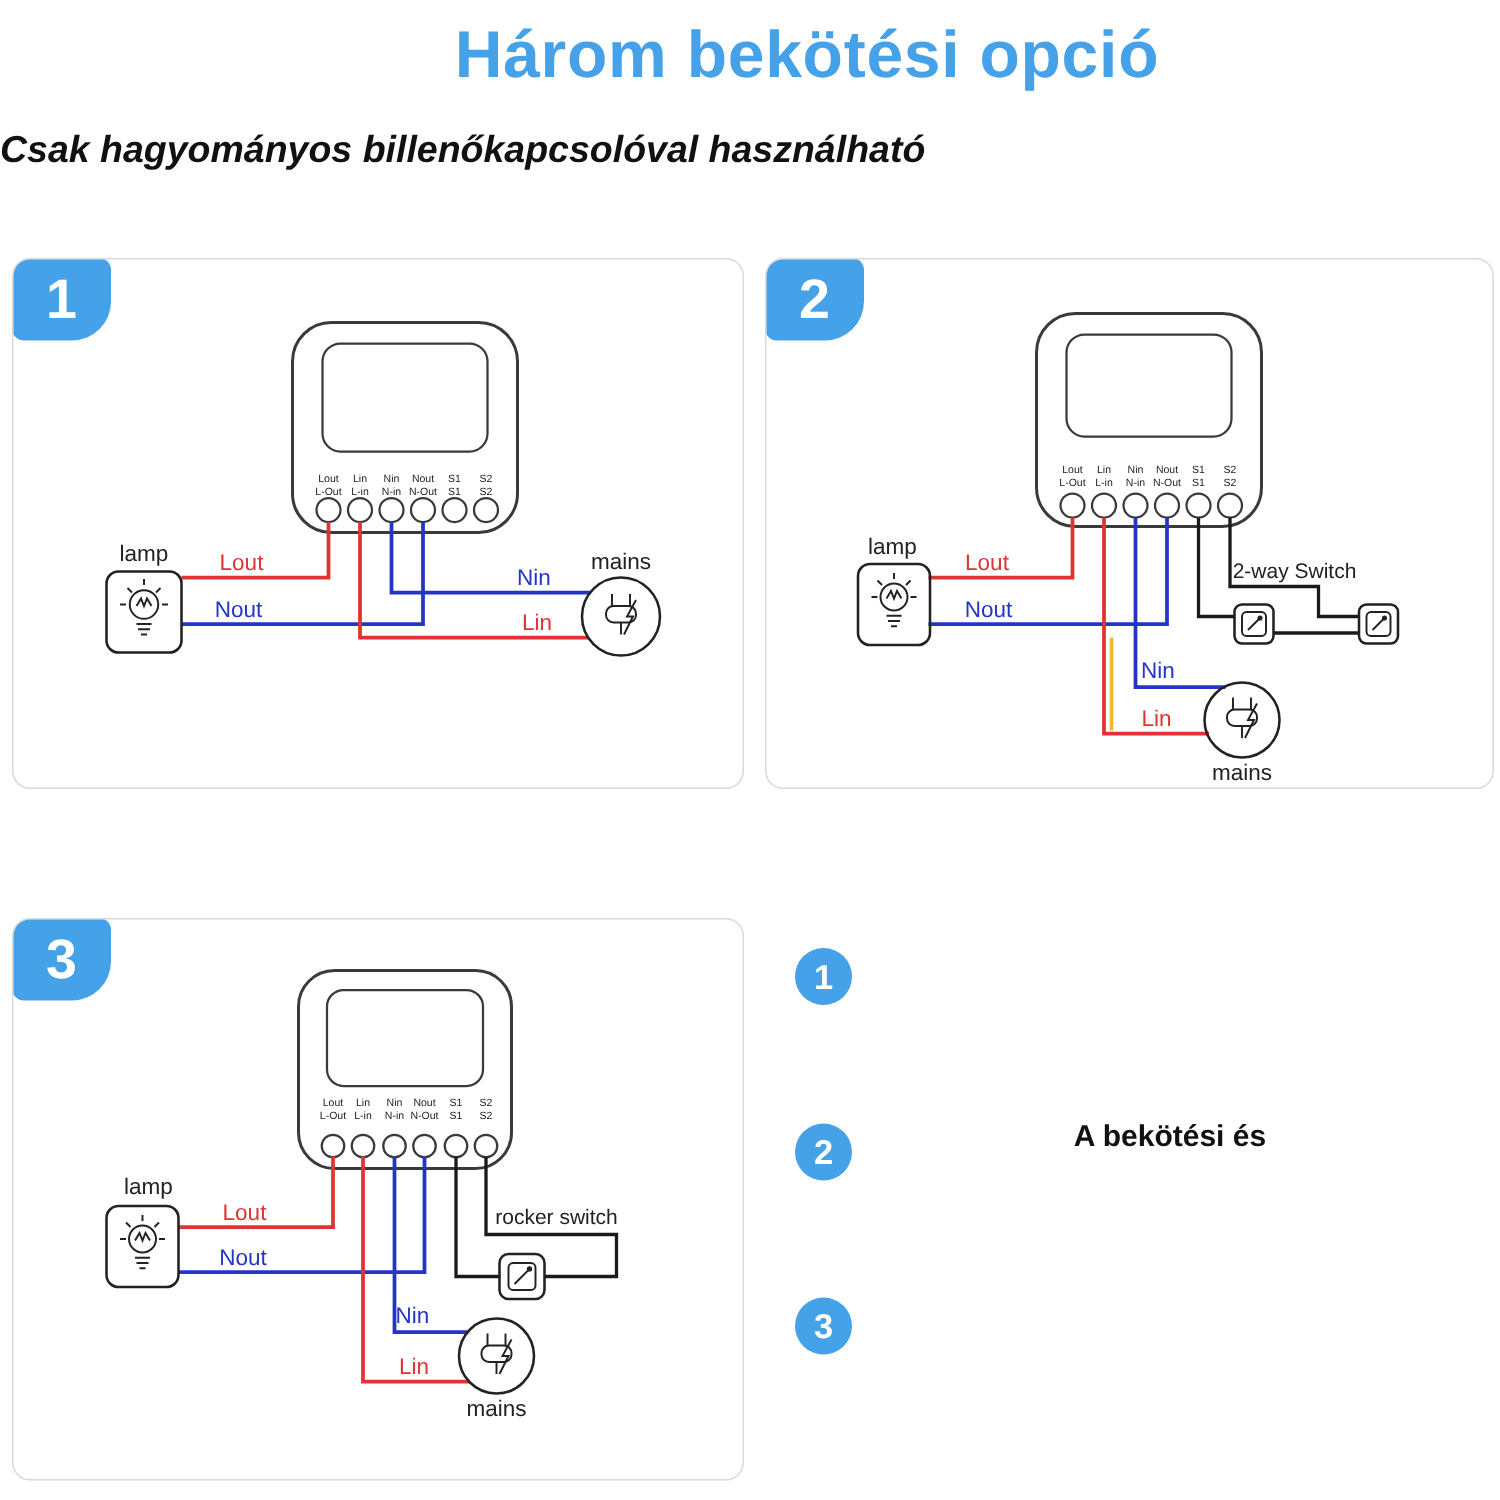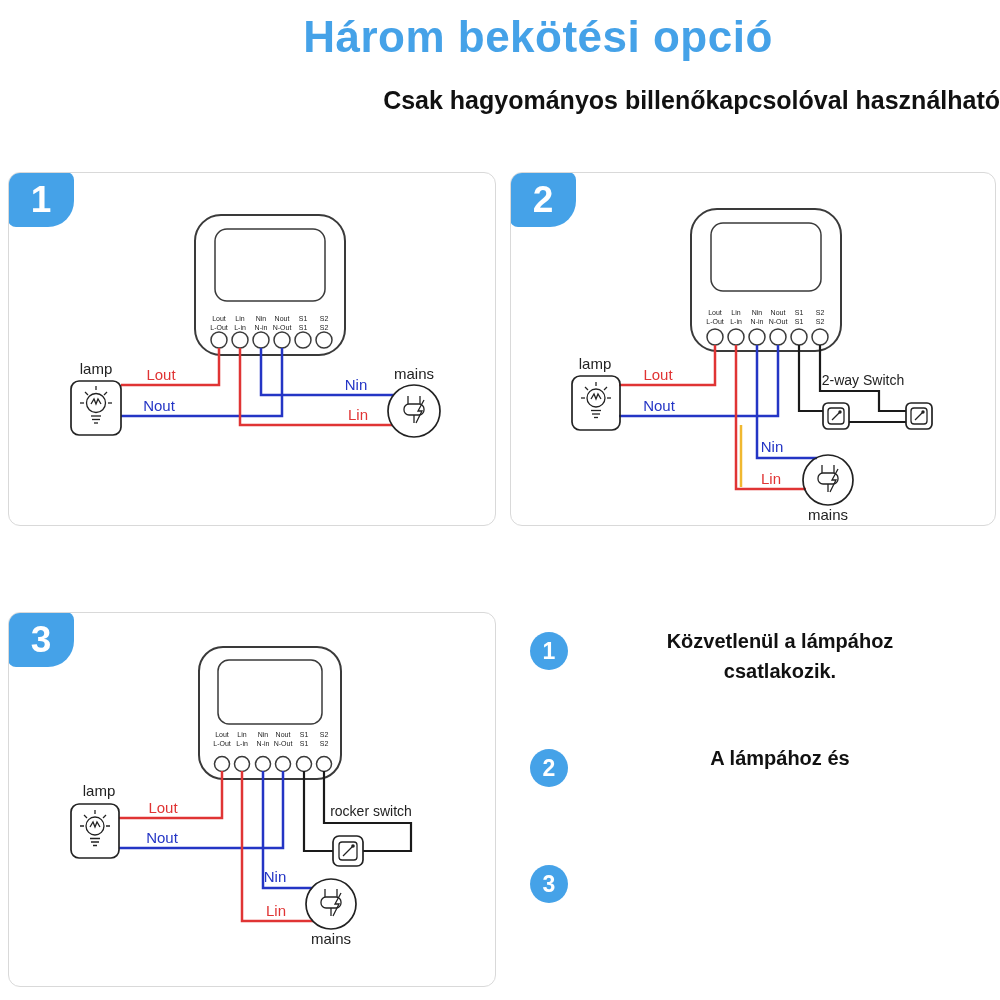--- a/index.html
+++ b/index.html
@@ -1,21 +1,21 @@
 <!DOCTYPE html>
 <html><head>
 <meta charset="utf-8">
 <style>
   html,body{margin:0;padding:0;background:#fff;}
   .page{position:relative;width:1000px;height:1000px;background:#fff;
         font-family:"Liberation Sans",sans-serif;overflow:hidden;}
   .title{position:absolute;top:12px;left:0;width:100%;margin:0;text-align:center;
          font-size:44px;font-weight:bold;color:#45a2e8;letter-spacing:.5px;padding-left:38px;}
-  .subtitle{position:absolute;top:86px;left:0;width:100%;margin:0;text-align:right;
-            font-size:25px;font-weight:bold;color:#111;}
+  .subtitle{position:absolute;top:86px;left:0;width:100%;margin:0;text-align:left;
+            font-size:25px;font-weight:bold;color:#111;font-style:italic;}
   .panel{position:absolute;border:1px solid #d9d9d9;border-radius:12px;background:#fff;overflow:hidden;}
   #panel1{left:8px;top:172px;width:486px;height:352px;}
   #panel2{left:510px;top:172px;width:484px;height:352px;}
   #panel3{left:8px;top:612px;width:486px;height:373px;}
   .badge{position:absolute;left:-1px;top:-1px;width:66px;height:55px;background:#45a2e8;
          border-radius:12px 8px 26px 8px;color:#fff;font-size:37px;font-weight:bold;
          display:flex;align-items:center;justify-content:center;z-index:2;}
   .diagram{position:absolute;left:0;top:0;width:100%;height:100%;}
 
   
@@ -296,31 +296,27 @@
         <text class="lbl" x="322" y="331">mains</text>
       </g>
     </svg>
   </div>
 
   <div class="legend">
     <div class="legend-item" id="li1">
       <div class="legend-circle">
         <span>1</span>
       </div>
-      <div class="legend-lines">
-        <div>Közvetlenül a lámpához</div>
-        <div>csatlakozik.</div>
-      </div>
     </div>
     <div class="legend-item" id="li2">
       <div class="legend-circle">
         <span>2</span>
       </div>
       <div class="legend-lines">
-        <div>A lámpához és</div>
+        <div>A bekötési és</div>
       </div>
     </div>
     <div class="legend-item" id="li3">
       <div class="legend-circle">
         <span>3</span>
       </div>
     </div>
   </div>
 
 </div>

